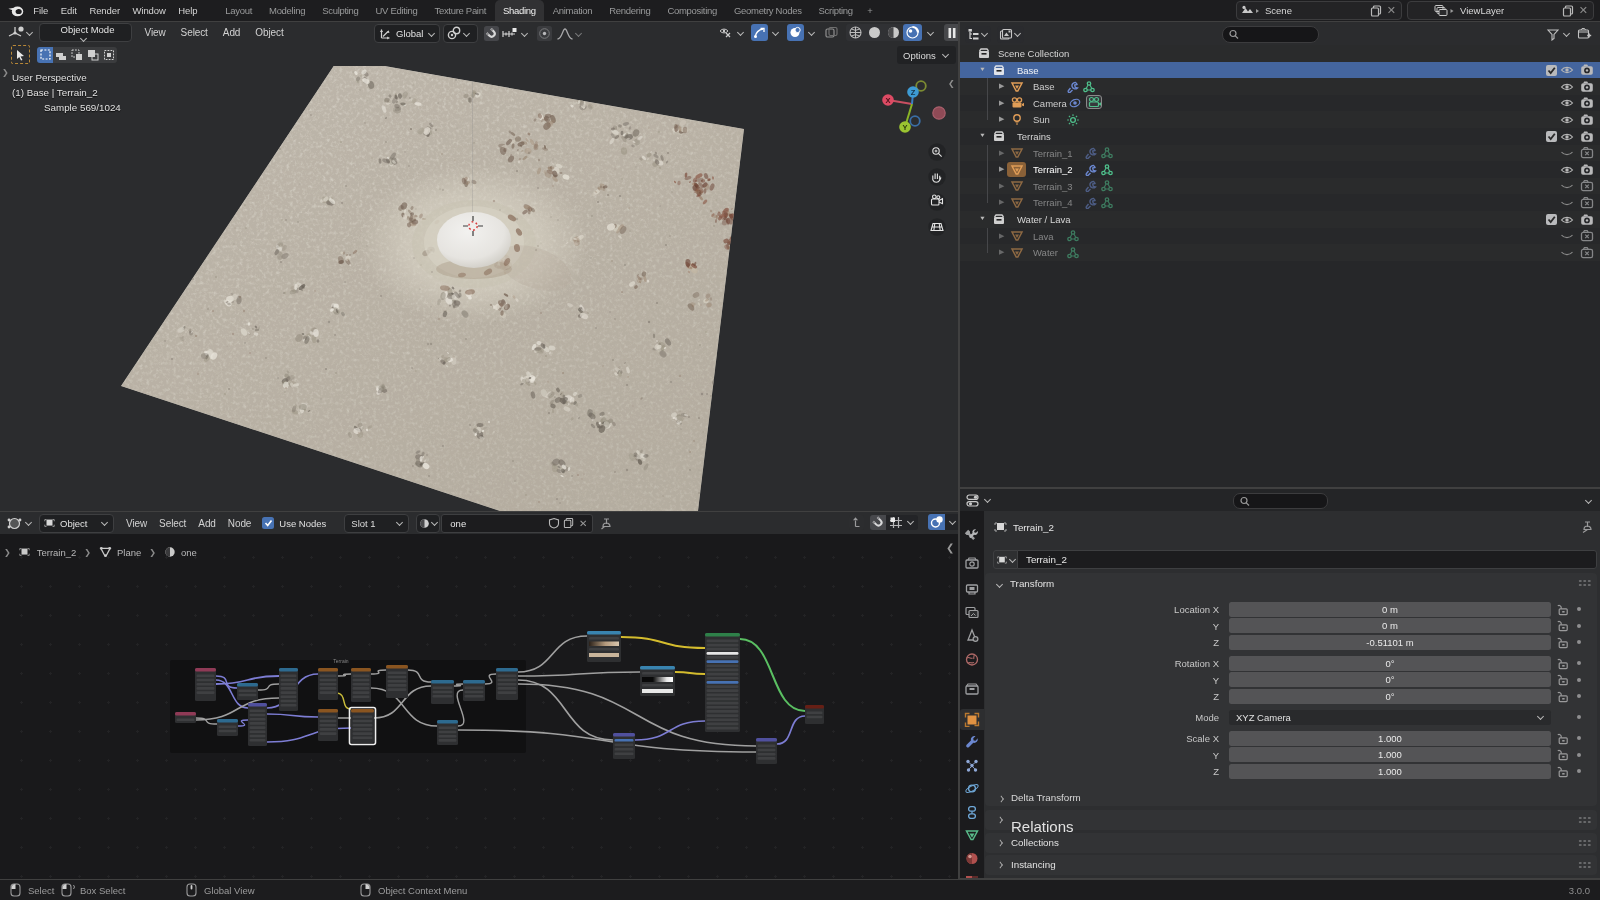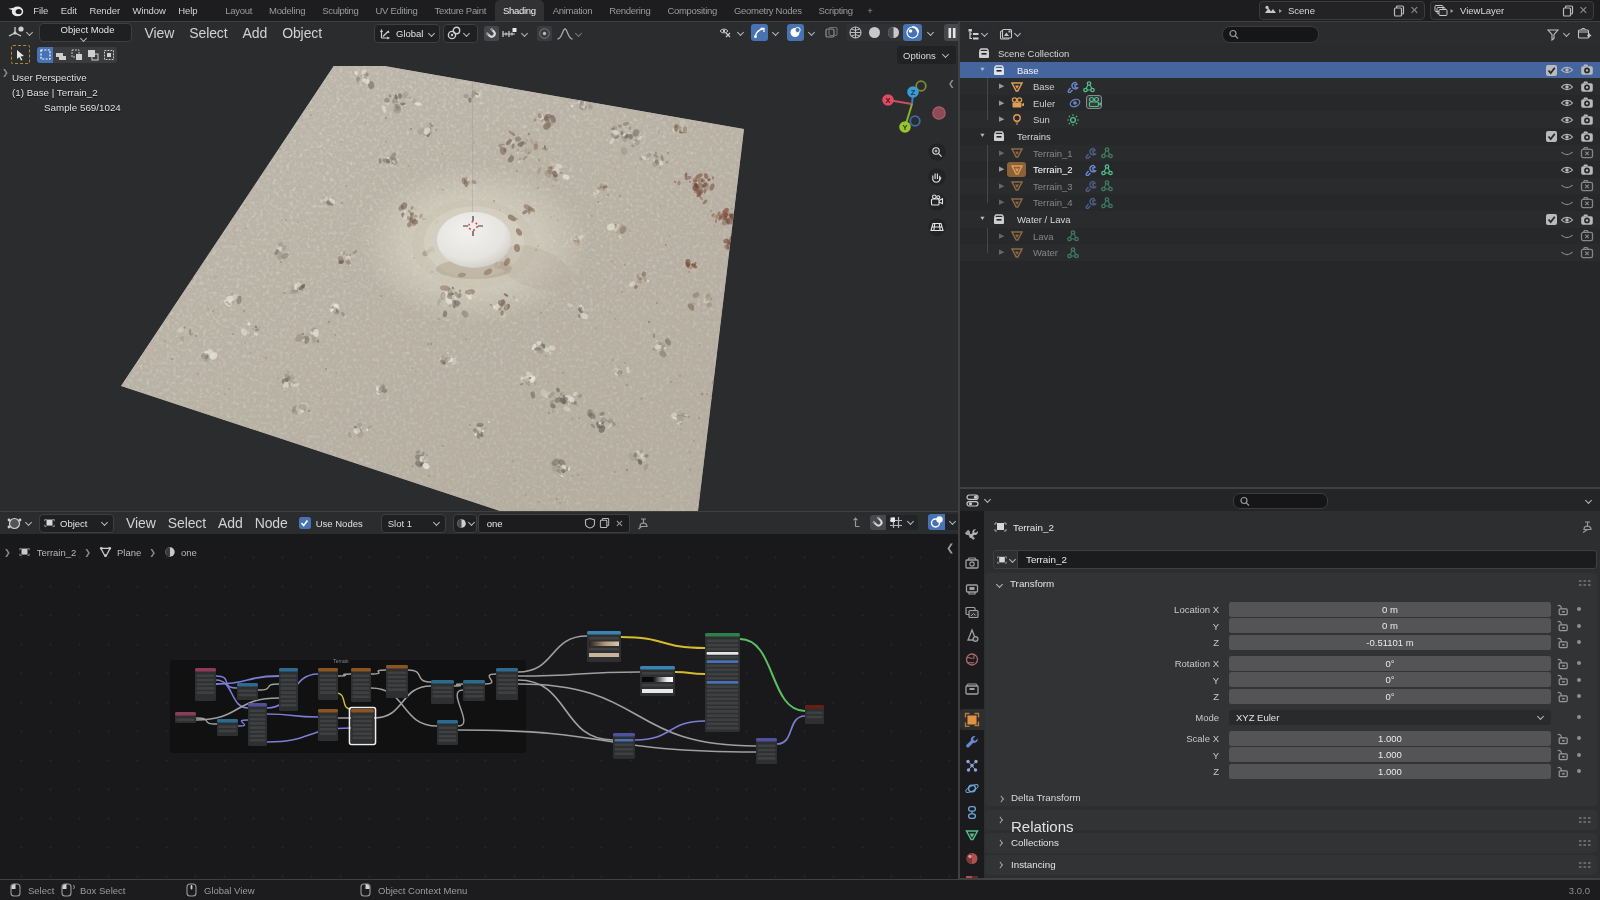--- a/index.html
+++ b/index.html
@@ -8,21 +8,21 @@
 .abs{position:absolute;}
 .row{display:flex;align-items:center;}
 
 #topbar{left:0;top:0;width:1600px;height:21px;background:#1d1d1f;}
 #topbar .menu{color:#d4d4d4;font-size:9.5px;letter-spacing:-0.1px;padding:0 6.3px;}
 .tab{color:#999a9b;font-size:9.5px;letter-spacing:-0.3px;padding:0 8.5px;height:21px;display:flex;align-items:center;white-space:nowrap;}
 .tab.active{background:#313133;border-radius:5px 5px 0 0;color:#f1f1f1;}
 .idbox{display:flex;align-items:center;height:17px;background:#232325;border:1px solid #3c3c3e;border-radius:4px;}
 
 .ehead{background:#2b2c2e;}
-.menu2{color:#d2d2d2;font-size:14px;letter-spacing:-0.1px;padding:0 7.5px;}
+.menu2{color:#d2d2d2;font-size:10px;letter-spacing:-0.1px;padding:0 7.5px;}
 .dd{display:flex;align-items:center;background:#1f2022;border:1px solid #3e3f41;border-radius:4px;height:17px;color:#dddddd;}
 .chev{font-size:0 !important;width:9px;height:8px;display:inline-block;position:relative;flex:none;}
 .chev::after{content:'';position:absolute;left:2px;top:1.2px;width:4px;height:4px;border-right:1.4px solid #b9b9b9;border-bottom:1.4px solid #b9b9b9;transform:rotate(45deg);}
 
 #vp{left:0;top:22px;width:958px;height:489px;background:#2b2c2e;overflow:hidden;}
 #vphead{left:0;top:0;width:958px;height:21px;}
 #vptool{left:0;top:21px;width:958px;height:23px;}
 .ovl{color:#e2e2e2;text-shadow:0 1px 1px rgba(0,0,0,.8);font-size:9.8px;}
 
 #sh{left:0;top:512px;width:958px;height:367px;background:#19191b;overflow:hidden;}
@@ -81,21 +81,21 @@
           <circle cx="7" cy="3.4" r="1.6" fill="#c8c8c8"></circle>
           <path d="M19 5 l3 2 -3 2z" fill="#9a9a9a"></path>
         </svg>
     <span style="color:#d8d8d8;padding-left:2px;flex:1;font-size:9.5px">Scene</span>
     <svg width="13" height="12" viewBox="0 0 13 12">
           <rect x="3.5" y="1" width="7" height="8" rx="1" fill="none" stroke="#b9b9b9" stroke-width="1.2"></rect>
           <rect x="1.5" y="3" width="7" height="8" rx="1" fill="#232325" stroke="#b9b9b9" stroke-width="1.2"></rect>
         </svg>
     <span style="color:#8b8b8b;padding:0 5px 0 4px;font-size:11px">✕</span>
   </div>
-  <div class="idbox" style="width:162px;margin-right:6px;">
+  <div class="idbox" style="width:162px;margin-right:6px;padding-left:23px;">
     <svg width="26" height="13" viewBox="0 0 26 13">
           <rect x="4" y="1.5" width="8" height="6" rx="1" fill="none" stroke="#c8c8c8"></rect>
           <rect x="6" y="3.5" width="8" height="6" rx="1" fill="none" stroke="#c8c8c8"></rect>
           <rect x="8" y="5.5" width="8" height="6" rx="1" fill="#2a2a2c" stroke="#c8c8c8"></rect>
           <path d="M19.5 5 l3 2 -3 2z" fill="#9a9a9a"></path>
         </svg>
     <span style="color:#d8d8d8;padding-left:3px;flex:1;font-size:9.5px">ViewLayer</span>
     <svg width="13" height="12" viewBox="0 0 13 12">
           <rect x="3.5" y="1" width="7" height="8" rx="1" fill="none" stroke="#b9b9b9" stroke-width="1.2"></rect>
           <rect x="1.5" y="3" width="7" height="8" rx="1" fill="#232325" stroke="#b9b9b9" stroke-width="1.2"></rect>
@@ -1902,21 +1902,21 @@
             </svg></div>
         </div>
 <div class="olrow" style="top:72.8px;height:16.6px;background:#27282a;">
           <div class="abs" style="left:39px;top:4px;color:#9a9a9a;font-size:7px;">▶</div>
           <div class="abs" style="left:50px;top:1.5px;"><svg width="14" height="13" viewBox="0 0 14 13" style="">
               <circle cx="4.5" cy="4" r="2.1" fill="none" stroke="#e09d57" stroke-width="1.3"></circle>
               <circle cx="9.5" cy="4" r="2.1" fill="none" stroke="#e09d57" stroke-width="1.3"></circle>
               <rect x="2.5" y="6.5" width="9" height="5" rx="1" fill="#e09d57"></rect>
               <path d="M12 8 l2.5-1.5 v4 L12 9.5" fill="#e09d57"></path>
             </svg></div>
-          <div class="abs nm" style="left:68px;top:3px;color:#cdcdcd;">Euler</div>
+          <div class="abs nm" style="left:68px;top:3px;color:#cdcdcd;">Camera</div>
           <div class="abs" style="left:108px;top:1.5px;"><svg width="14" height="14" viewBox="0 0 14 14" style="">
               <ellipse cx="7" cy="7" rx="5" ry="3.4" fill="none" stroke="#6b87cf" stroke-width="1.2" transform="rotate(-25 7 7)"></ellipse>
               <circle cx="7" cy="7" r="1.8" fill="#6b87cf"></circle>
             </svg></div>
           <div class="abs" style="left:126px;top:0.5px;"><svg width="16" height="14" viewBox="0 0 16 14" style="">
               <rect x="0.5" y="0.5" width="15" height="13" rx="2.5" fill="#37393c" stroke="#8a8a8a"></rect>
               <g transform="translate(1,0.5)">
                 <circle cx="4.5" cy="4" r="2" fill="none" stroke="#4fbf8b" stroke-width="1.2"></circle>
                 <circle cx="9.5" cy="4" r="2" fill="none" stroke="#4fbf8b" stroke-width="1.2"></circle>
                 <rect x="2.5" y="6.5" width="9" height="4.5" rx="1" fill="none" stroke="#4fbf8b" stroke-width="1.2"></rect>
@@ -2272,21 +2272,21 @@
           <div class="fieldlab" style="left:89px;top:193.0px;width:145px;">Z</div>
           <div class="field" style="left:244px;top:190.5px;width:322px;">1.000</div>
           <svg class="abs" width="13" height="13" viewBox="0 0 13 13" style="left:571px;top:191.5px;">
             <rect x="3.2" y="5.8" width="8" height="5.8" rx="1" fill="none" stroke="#9a9a9b" stroke-width="1.2"></rect>
             <rect x="6.2" y="8" width="2.4" height="1.6" fill="#9a9a9b"></rect>
             <path d="M5.2 5.8 V4.6 a2.1 2.1 0 0 0-3.4-1.7" fill="none" stroke="#9a9a9b" stroke-width="1.2"></path>
           </svg>
           <div class="abs" style="left:592px;top:196.0px;width:4px;height:4px;border-radius:50%;background:#8f8f90;"></div>
           <div class="fieldlab" style="left:89px;top:139px;width:145px;">Mode</div>
           <div class="abs" style="left:244px;top:136.5px;width:322px;height:15px;background:#292a2c;border-radius:2.5px;color:#e2e2e2;font-size:9.5px;display:flex;align-items:center;">
-            <span style="margin-left:7px">XYZ Euler</span>
+            <span style="margin-left:7px">XYZ Camera</span>
             <span class="chev" style="position:absolute;right:6px">▼</span>
           </div>
           <div class="abs" style="left:592px;top:142px;width:4px;height:4px;border-radius:50%;background:#8f8f90;"></div>
       <span class="chev" style="position:absolute;left:12px;top:222px;transform:rotate(-90deg) scaleY(.75);">▼</span>
       <div class="abs" style="left:26px;top:219px;font-size:9.8px;color:#d8d8d8;">Delta Transform</div>
     </div>
     <div class="panel" style="top:299px;height:20px;">
       <span class="chev" style="position:absolute;left:11px;top:6px;transform:rotate(-90deg) scaleY(.75);">▼</span>
       <div class="abs" style="left:26px;top:8px;font-size:15px;color:#e2e2e2;">Relations</div>
       <div class="abs griply" style="left:593px;top:6px;"></div>

